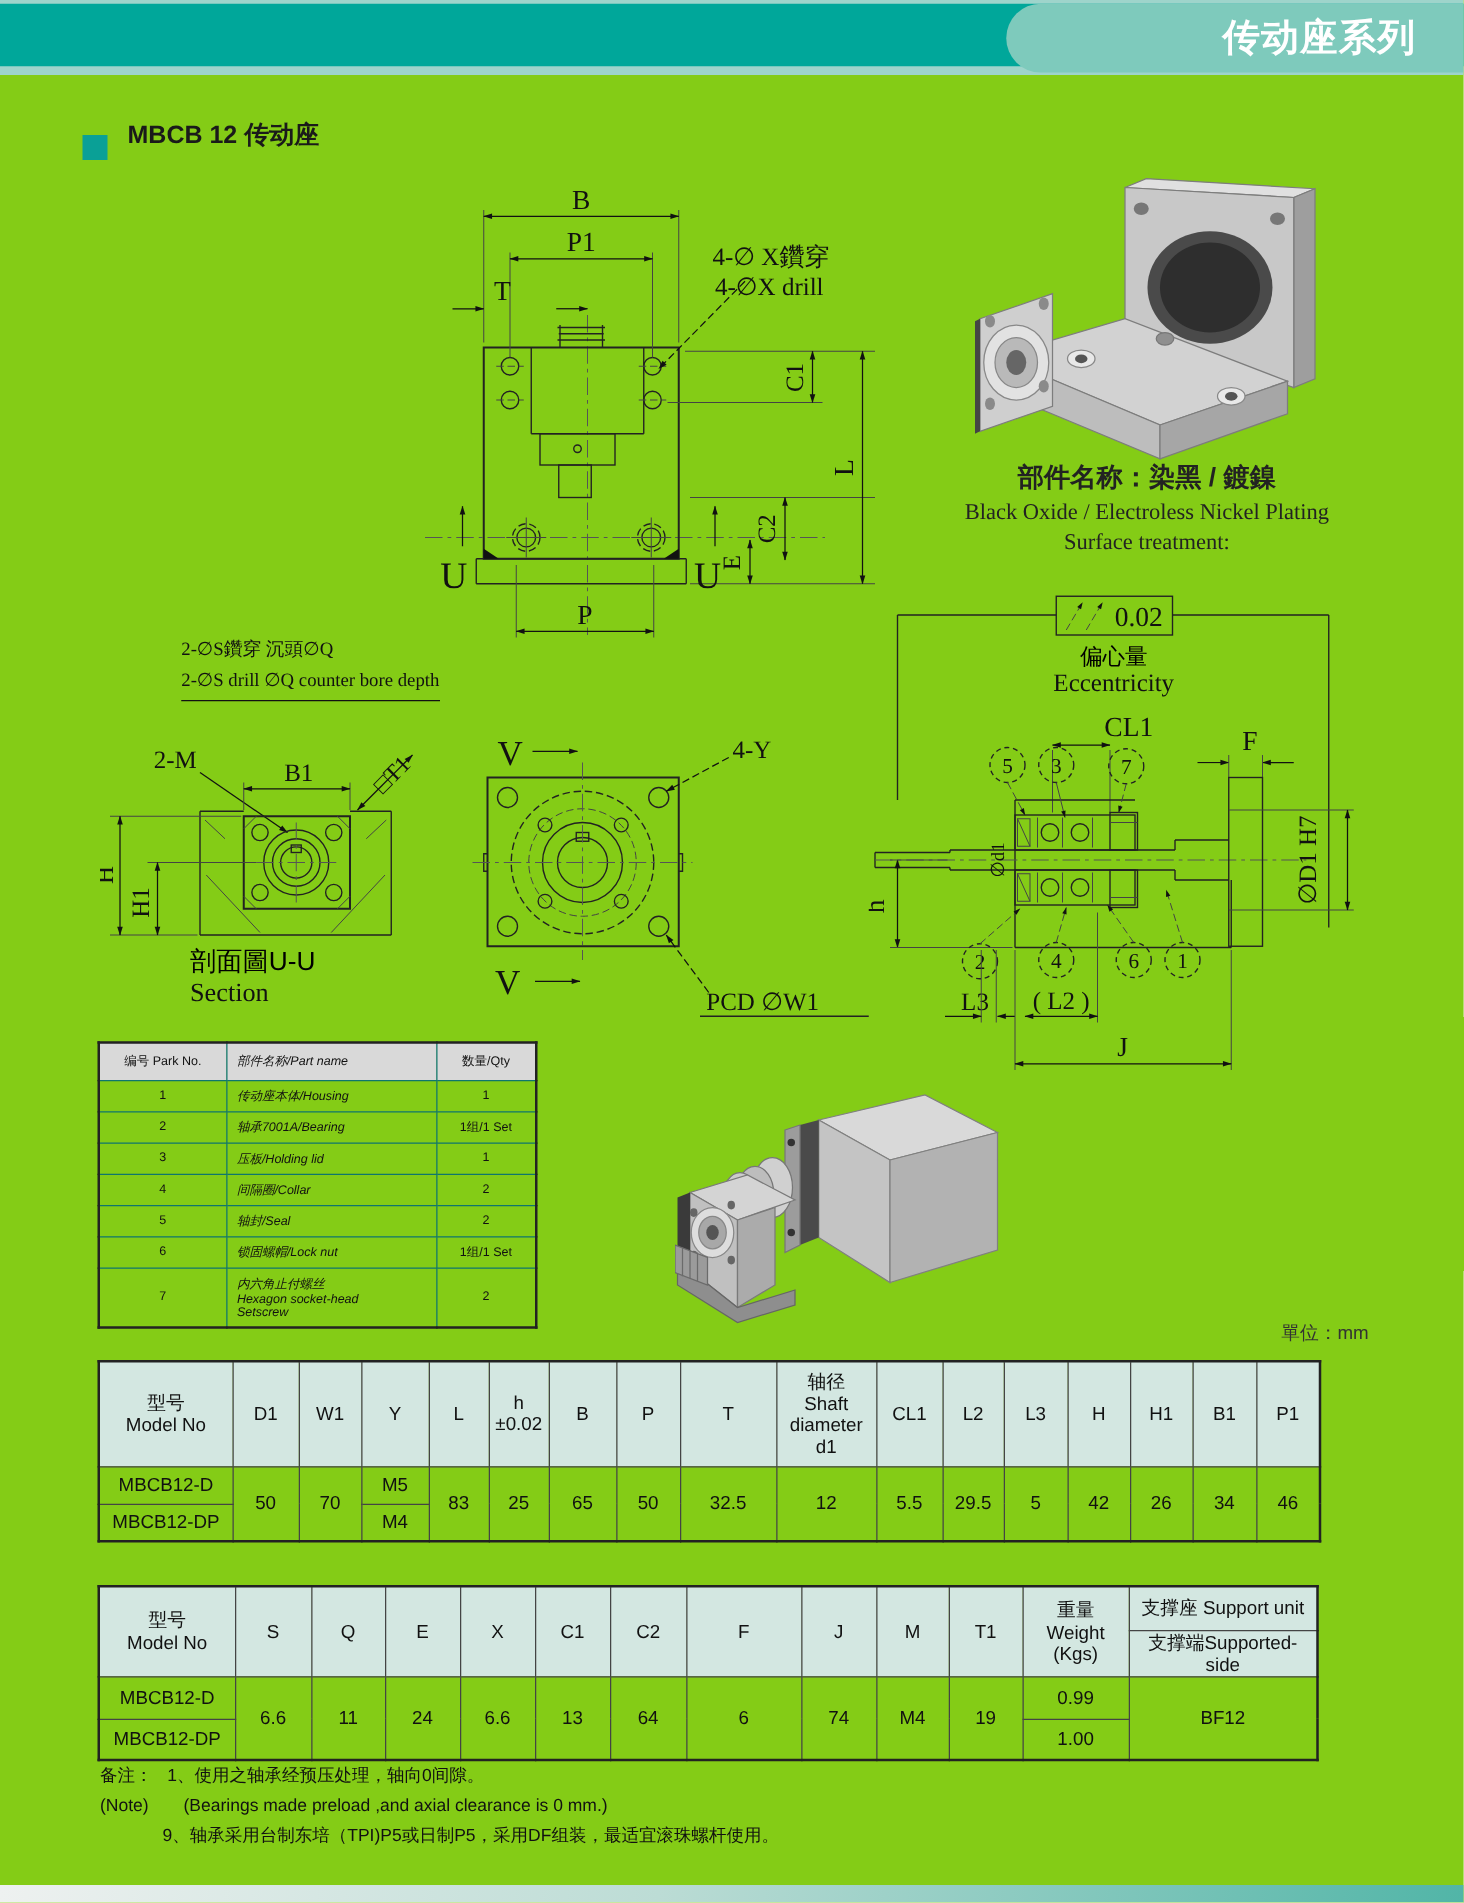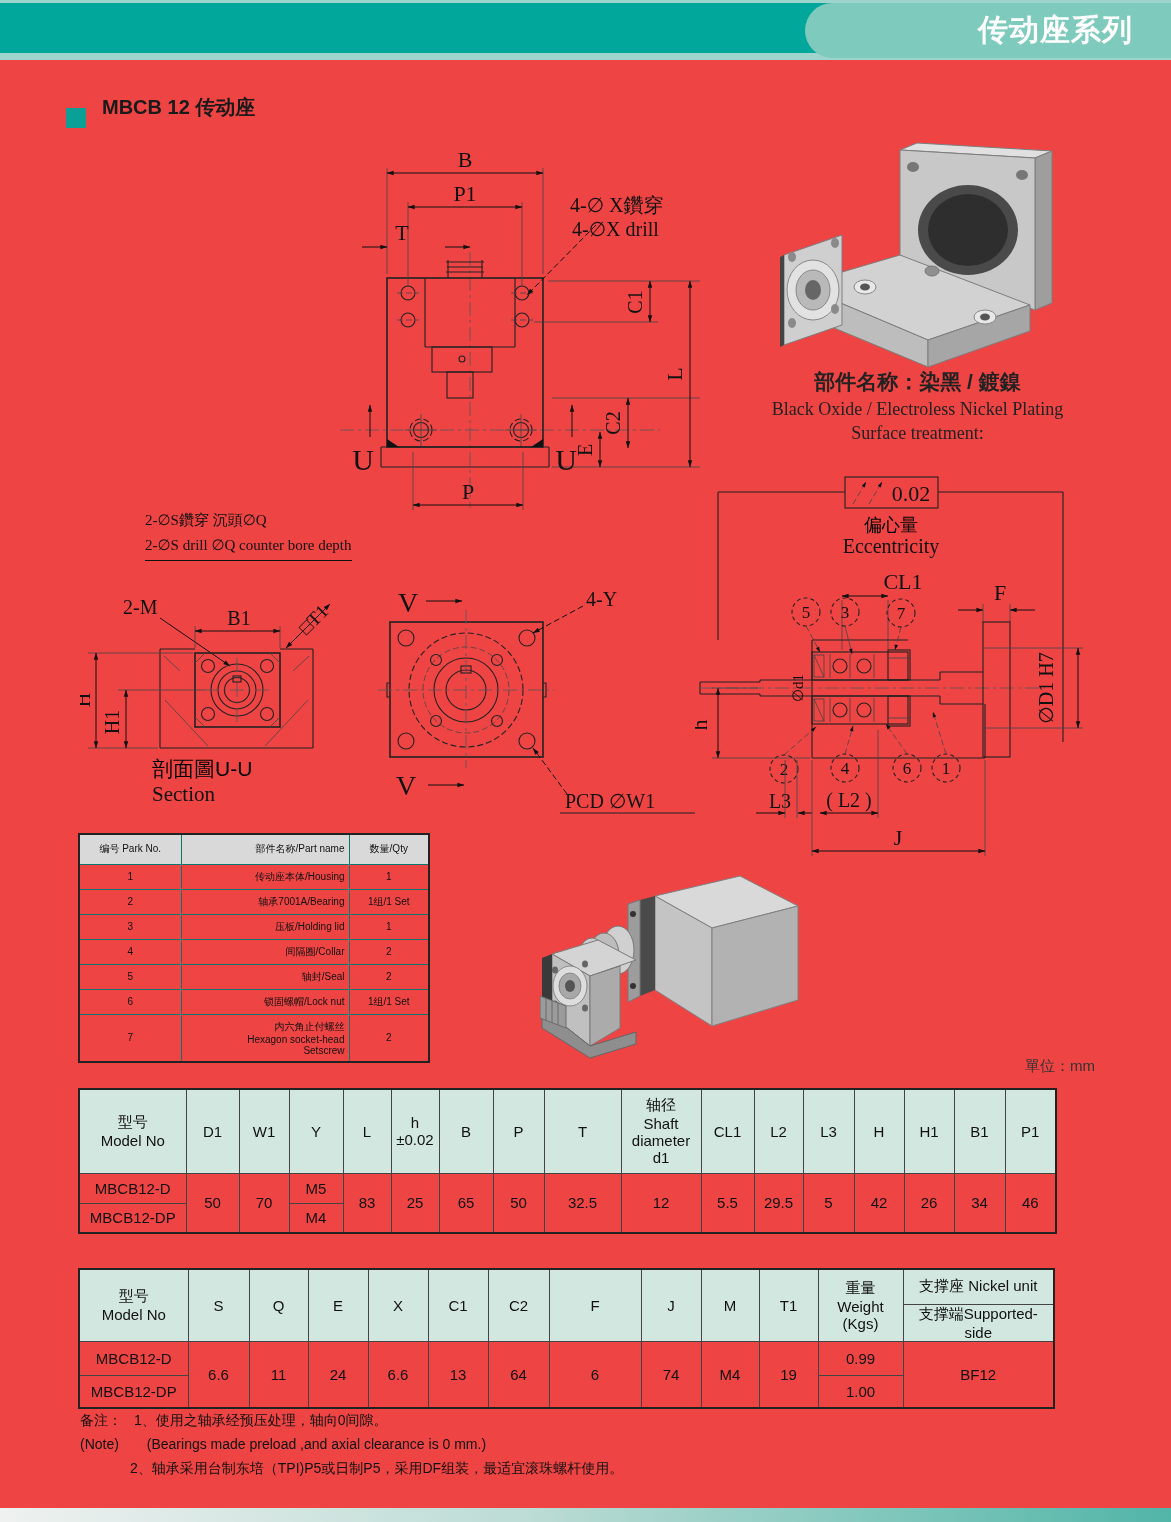--- a/index.html
+++ b/index.html
@@ -1,16 +1,16 @@
 <!DOCTYPE html>
 <html><head>
 <meta charset="utf-8">
 <style>
   html,body{margin:0;padding:0;background:#fff;}
-  .page{position:relative;width:1171px;height:1522px;background:#ef4444;overflow:hidden;
+  .page{position:relative;width:1171px;height:1522px;background:#84cc16;overflow:hidden;
         font-family:"Liberation Sans",sans-serif;color:#111;}
   .abs{position:absolute;}
 
   
   .hdr-band{left:0;top:0;width:1171px;height:60px;background:#9ed4cb;}
   .hdr-bar{left:0;top:3px;width:1171px;height:50px;background:#00a79a;}
   .hdr-tab{left:805px;top:3px;width:366px;height:55px;background:#7ecabc;border-radius:28px 0 0 28px;
            display:flex;align-items:center;justify-content:flex-end;padding-right:38px;box-sizing:border-box;}
   .hdr-tab span{color:#fff;font-size:30px;font-weight:bold;letter-spacing:1px;}
 
@@ -35,21 +35,21 @@
   .surface .en{font-family:"Liberation Serif",serif;font-size:18px;margin-top:3px;color:#222;}
 
   .unit-label{left:1025px;top:1057px;font-size:15px;color:#333;}
 
   
   table{border-collapse:collapse;table-layout:fixed;}
   .parts-tb{left:78px;top:833px;}
   .parts-tb table{width:350px;border:2px solid #222;}
   .parts-tb th,.parts-tb td{border:1px solid #0f766e;font-size:10px;text-align:center;vertical-align:middle;padding:0 4px;}
   .parts-tb th{background:#d9d9d9;font-weight:normal;}
-  .parts-tb .ln{text-align:right;padding-left:8px;}
+  .parts-tb .ln{text-align:left;padding-left:8px;font-style:italic;}
   .dim-tb th,.dim-tb td{border:1px solid #444;font-size:15px;text-align:center;vertical-align:middle;padding:0 2px;}
   .dim-tb th{background:#d3e7e1;font-weight:normal;}
   .dim-tb table{border:2px solid #222;}
   .dim1{left:78px;top:1088px;}
   .dim2{left:78px;top:1268px;}
   .pl{white-space:pre-line;}
 
   .notes{font-size:14px;color:#111;}
 
   .bottom-bar{left:0;top:1508px;width:1171px;height:14px;
@@ -526,21 +526,21 @@
         <th rowspan="2">X</th>
         <th rowspan="2">C1</th>
         <th rowspan="2">C2</th>
         <th rowspan="2">F</th>
         <th rowspan="2">J</th>
         <th rowspan="2">M</th>
         <th rowspan="2">T1</th>
         <th rowspan="2" class="pl">重量
 Weight
 (Kgs)</th>
-        <th>支撑座  Nickel unit</th>
+        <th>支撑座  Support unit</th>
       </tr>
       <tr style="height:35px">
         <th>支撑端Supported-side</th>
       </tr>
       <tr style="height:34px">
         <td>MBCB12-D</td>
         <td rowspan="2">6.6</td>
         <td rowspan="2">11</td>
         <td rowspan="2">24</td>
         <td rowspan="2">6.6</td>
@@ -563,17 +563,17 @@
 
   <div class="abs notes" style="left:80px;top:1412px">
     <span>备注：</span>
     <span style="margin-left:8px">1、使用之轴承经预压处理，轴向0间隙。</span>
   </div>
   <div class="abs notes en" style="left:80px;top:1436px">
     <span>(Note)</span>
     <span style="margin-left:24px">(Bearings made preload ,and axial clearance is 0 mm.)</span>
   </div>
   <div class="abs notes" style="left:130px;top:1460px">
-    <span>2、轴承采用台制东培（TPI)P5或日制P5，采用DF组装，最适宜滚珠螺杆使用。</span>
+    <span>9、轴承采用台制东培（TPI)P5或日制P5，采用DF组装，最适宜滚珠螺杆使用。</span>
   </div>
 
   <div class="abs bottom-bar"></div>
 </div>
 
 </body></html>

